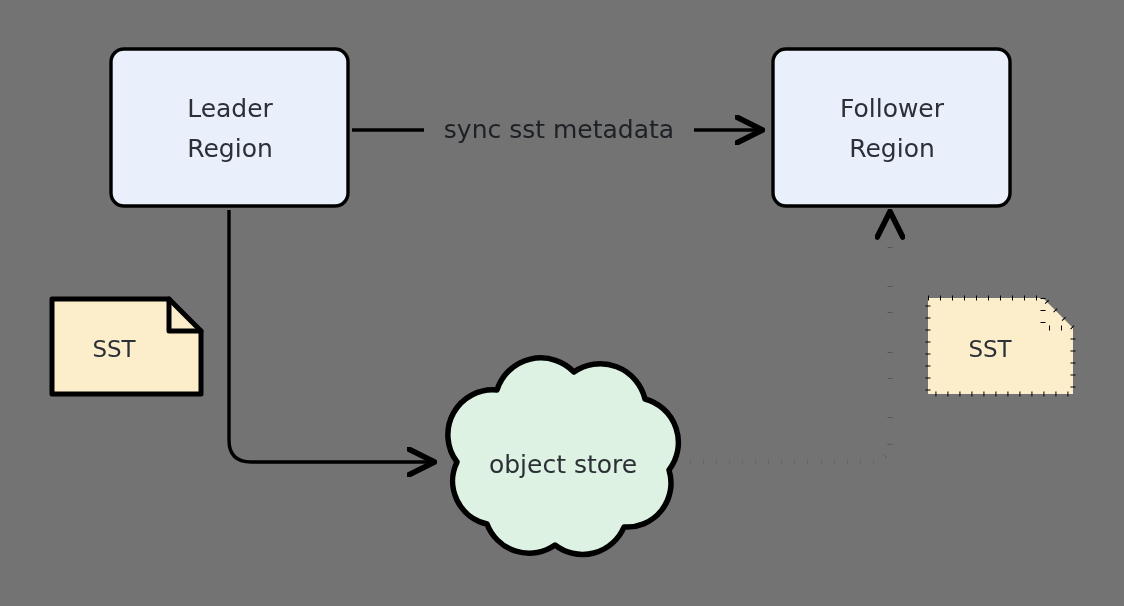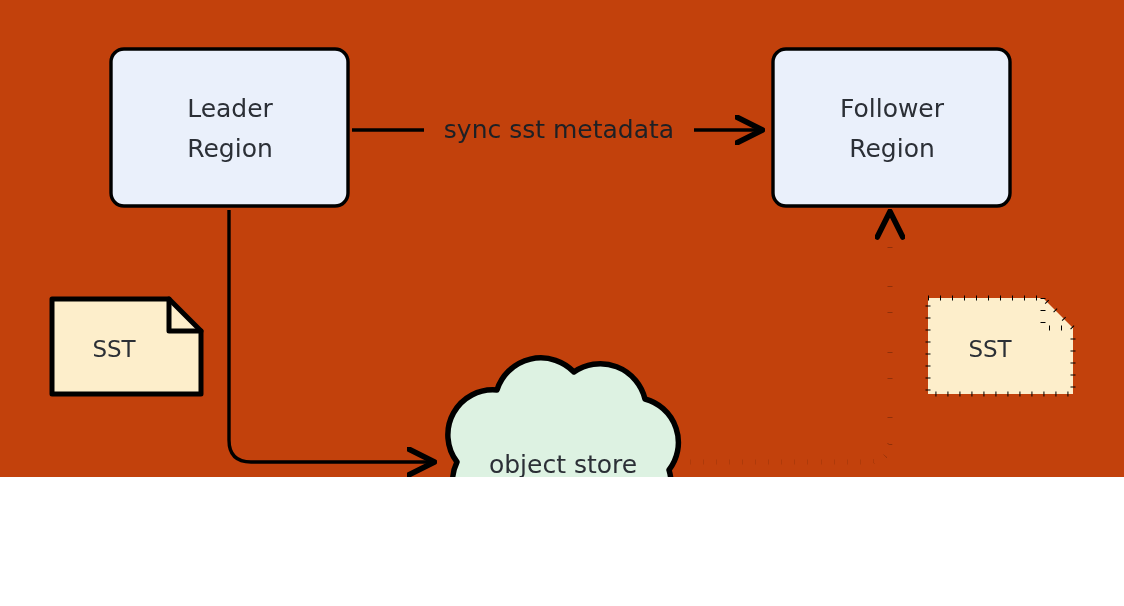--- a/index.html
+++ b/index.html
@@ -6,22 +6,22 @@
     margin: 0;
     padding: 0;
     background: #ffffff;
   }
   body {
     font-family: "DejaVu Sans", "Liberation Sans", sans-serif;
   }
   #canvas-root {
     position: relative;
     width: 1124px;
-    height: 477px;
-    background: #c2410c;
+    height: 606px;
+    background: #737373;
     overflow: hidden;
   }
   #diagram-svg {
     position: absolute;
     top: 0;
     left: 0;
     width: 1124px;
     height: 606px;
     display: block;
   }

